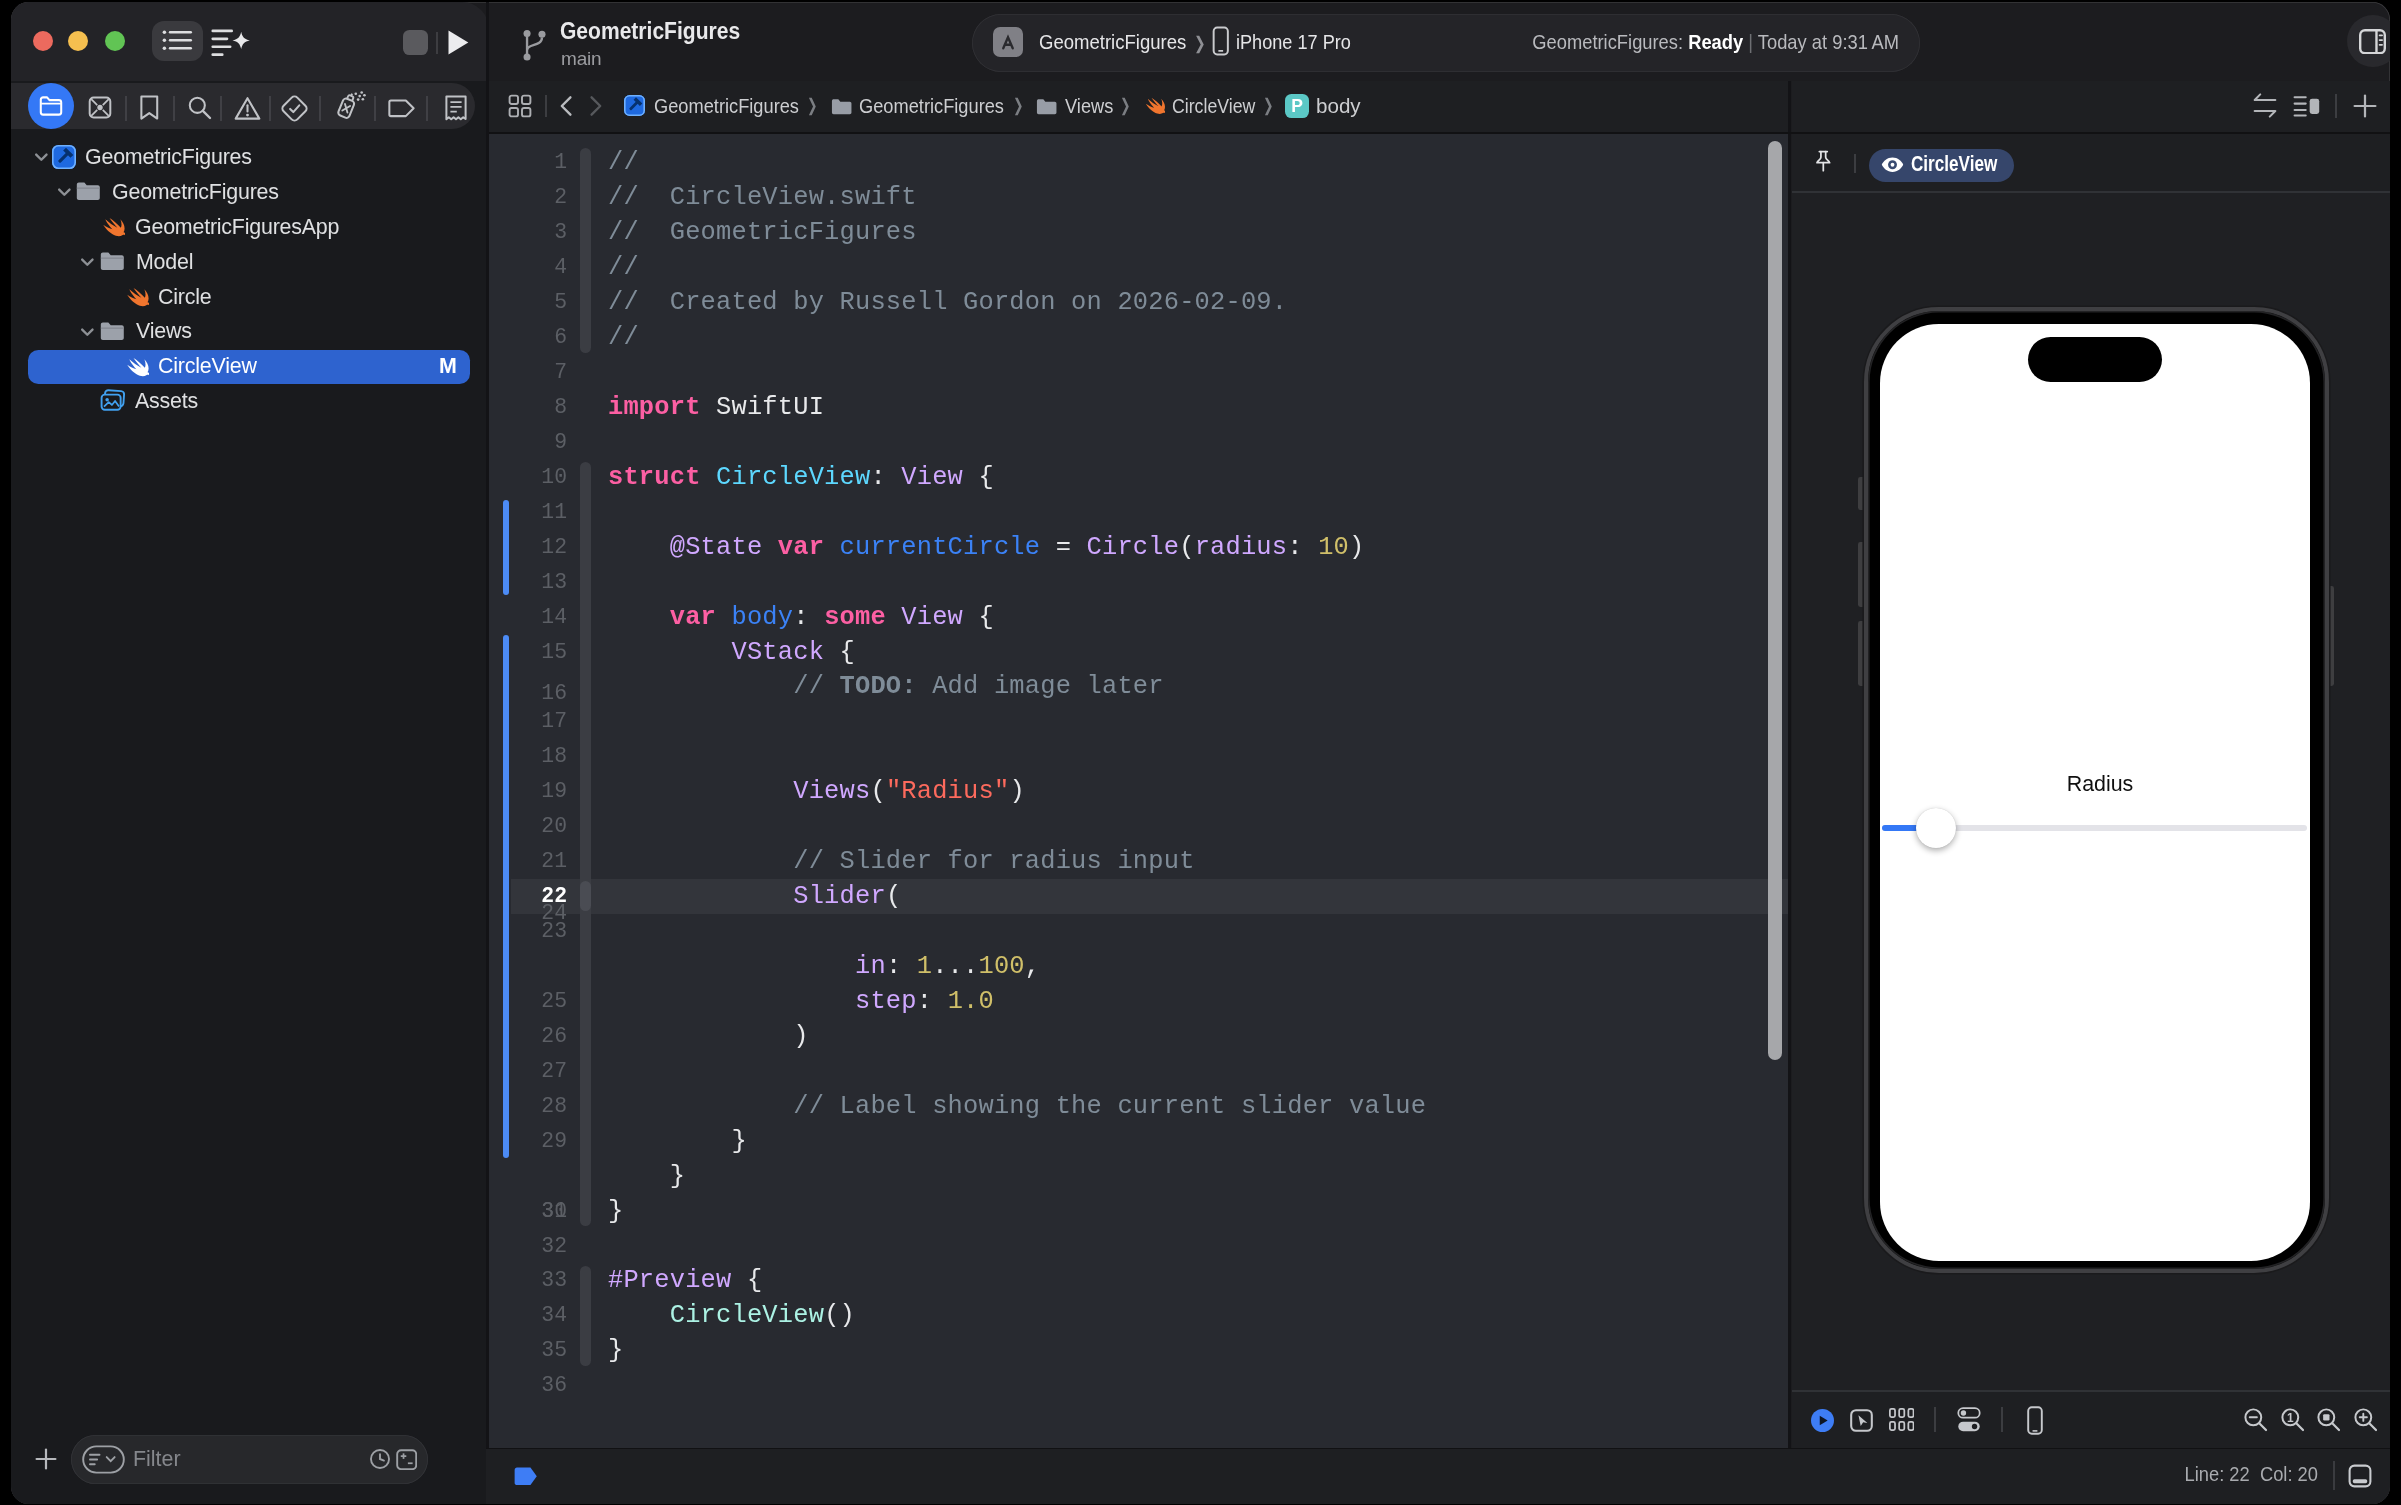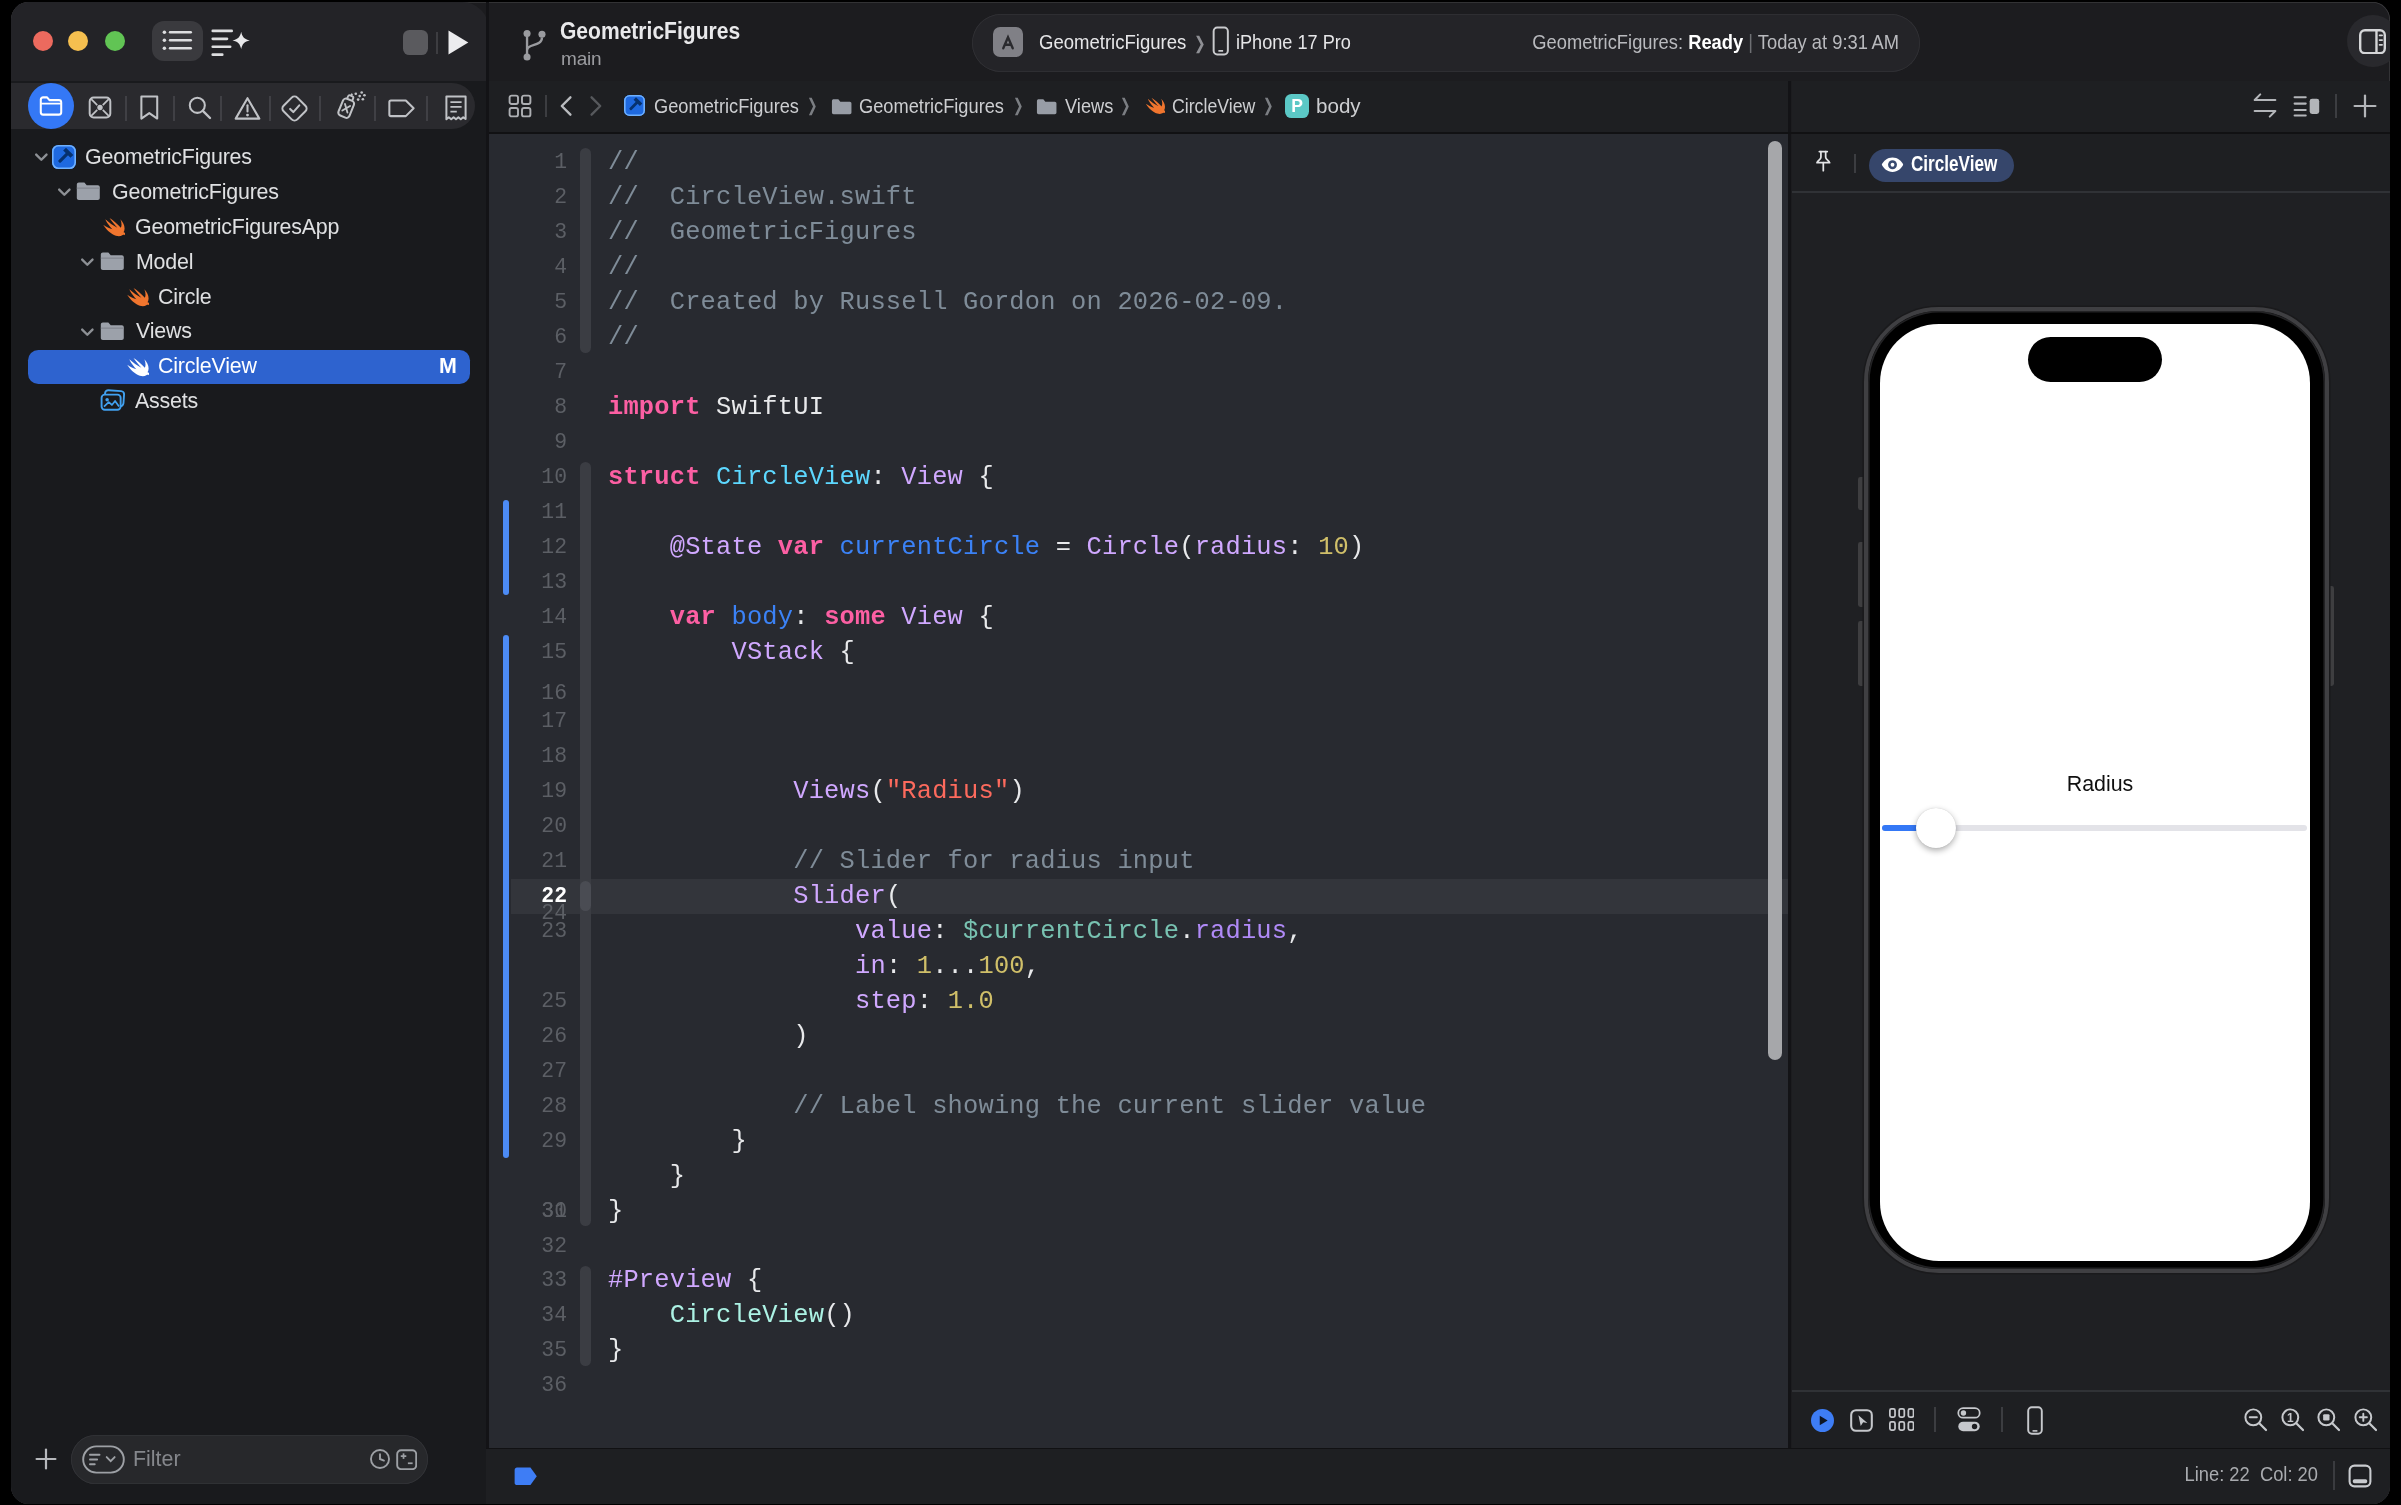--- a/index.html
+++ b/index.html
@@ -410,24 +410,24 @@
 <div class="codeline cmt" style="top:180px;">//  CircleView.swift</div>
 <div class="codeline cmt" style="top:215px;">//  GeometricFigures</div>
 <div class="codeline cmt" style="top:250px;">//</div>
 <div class="codeline cmt" style="top:285px;">//  Created by Russell Gordon on 2026-02-09.</div>
 <div class="codeline cmt" style="top:320px;">//</div>
 <div class="codeline" style="top:390px;"><span class="kw">import</span> <span class="w">SwiftUI</span></div>
 <div class="codeline" style="top:460px;"><span class="kw">struct</span> <span class="typd">CircleView</span><span class="w">:</span> <span class="typo">View</span> <span class="w">{</span></div>
 <div class="codeline" style="top:530px;">    <span class="typo">@State</span> <span class="kw">var</span> <span class="decl">currentCircle</span> <span class="w">=</span> <span class="typo">Circle</span><span class="w">(</span><span class="typo">radius</span><span class="w">:</span> <span class="num">10</span><span class="w">)</span></div>
 <div class="codeline" style="top:600px;">    <span class="kw">var</span> <span class="decl">body</span><span class="w">:</span> <span class="kw">some</span> <span class="typo">View</span> <span class="w">{</span></div>
 <div class="codeline" style="top:635px;">        <span class="typo">VStack</span> <span class="w">{</span></div>
+<div class="codeline" style="top:669px;"><span class="cmt">            // <b>TODO:</b> Add image later</span></div>
 <div class="codeline" style="top:774px;">            <span class="typo">Views</span><span class="w">(</span><span class="str">"Radius"</span><span class="w">)</span></div>
 <div class="codeline cmt" style="top:844px;">            // Slider for radius input</div>
 <div class="codeline" style="top:879px;">            <span class="typo">Slider</span><span class="w">(</span></div>
-<div class="codeline" style="top:914px;">                <span class="typo">value</span><span class="w">:</span> <span class="mintv">$currentCircle</span><span class="w">.</span><span class="pur">radius</span><span class="w">,</span></div>
 <div class="codeline" style="top:949px;">                <span class="typo">in</span><span class="w">:</span> <span class="num">1</span><span class="w">...</span><span class="num">100</span><span class="w">,</span></div>
 <div class="codeline" style="top:984px;">                <span class="typo">step</span><span class="w">:</span> <span class="num">1.0</span></div>
 <div class="codeline" style="top:1019px;">            <span class="w">)</span></div>
 <div class="codeline cmt" style="top:1089px;">            // Label showing the current slider value</div>
 <div class="codeline w" style="top:1124px;">        }</div>
 <div class="codeline w" style="top:1159px;">    }</div>
 <div class="codeline w" style="top:1194px;">}</div>
 <div class="codeline" style="top:1263px;"><span class="typo">#Preview</span> <span class="w">{</span></div>
 <div class="codeline" style="top:1298px;">    <span class="mint">CircleView</span><span class="w">()</span></div>
 <div class="codeline w" style="top:1333px;">}</div>

